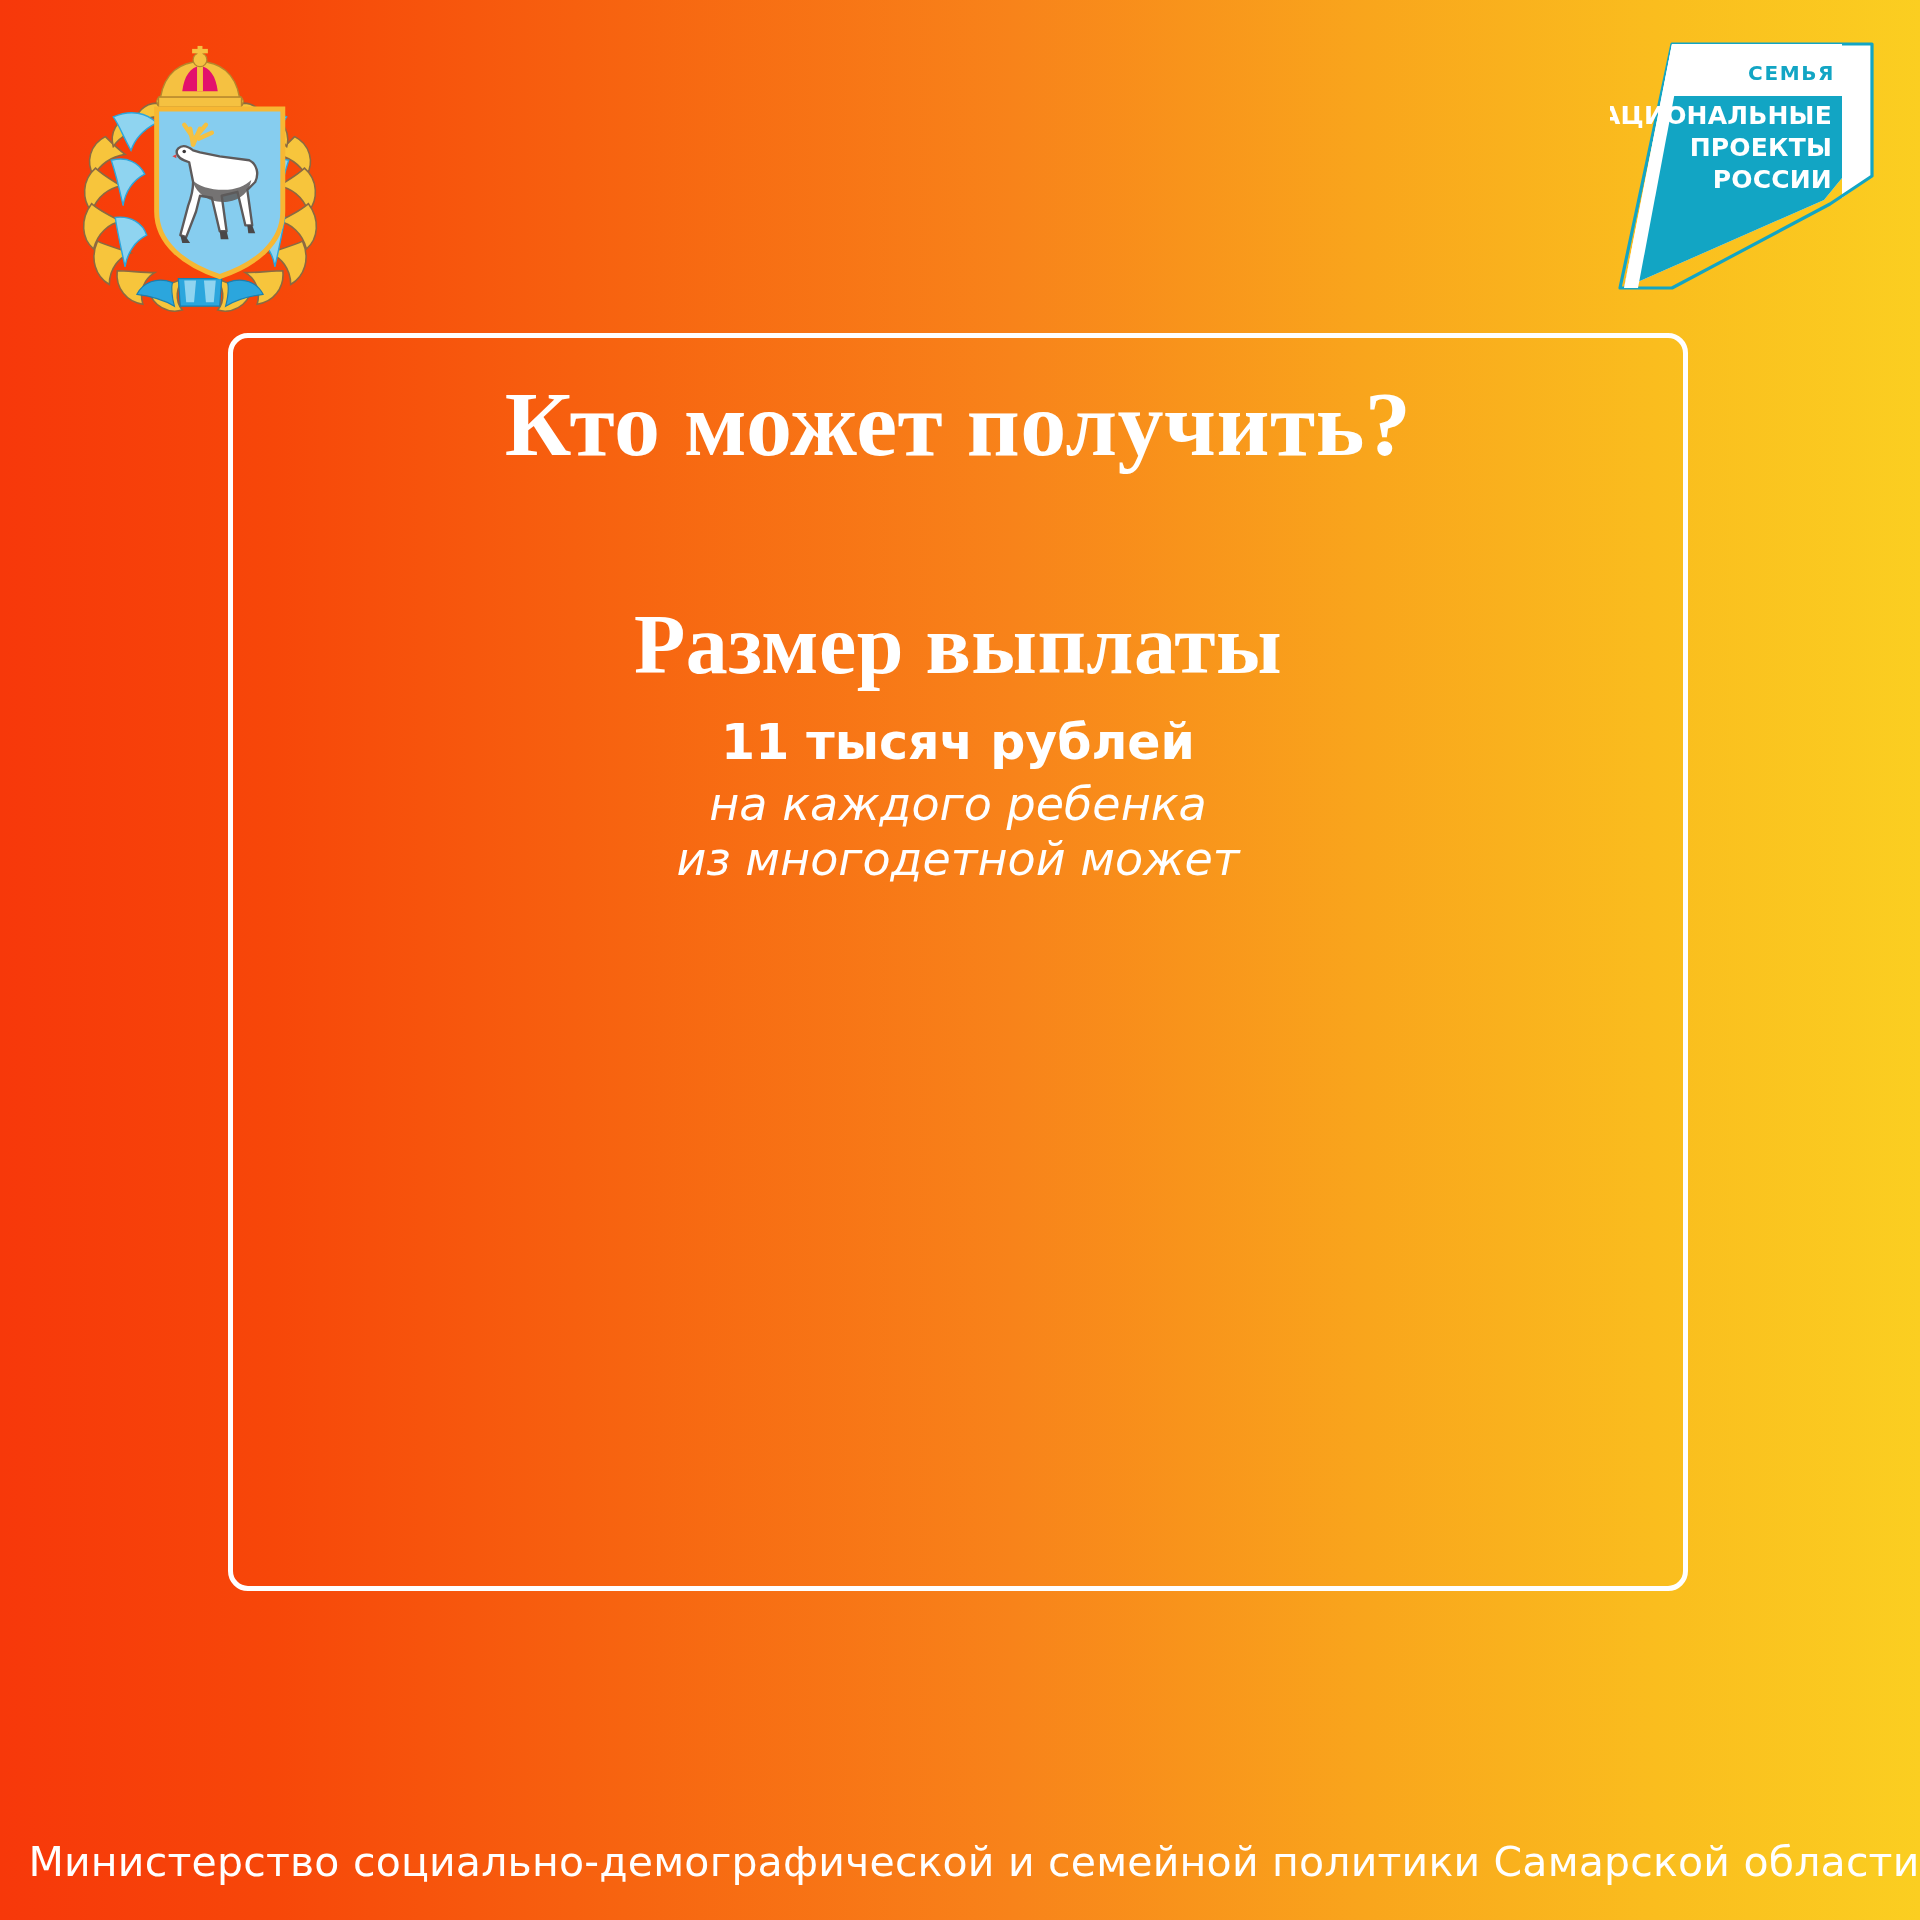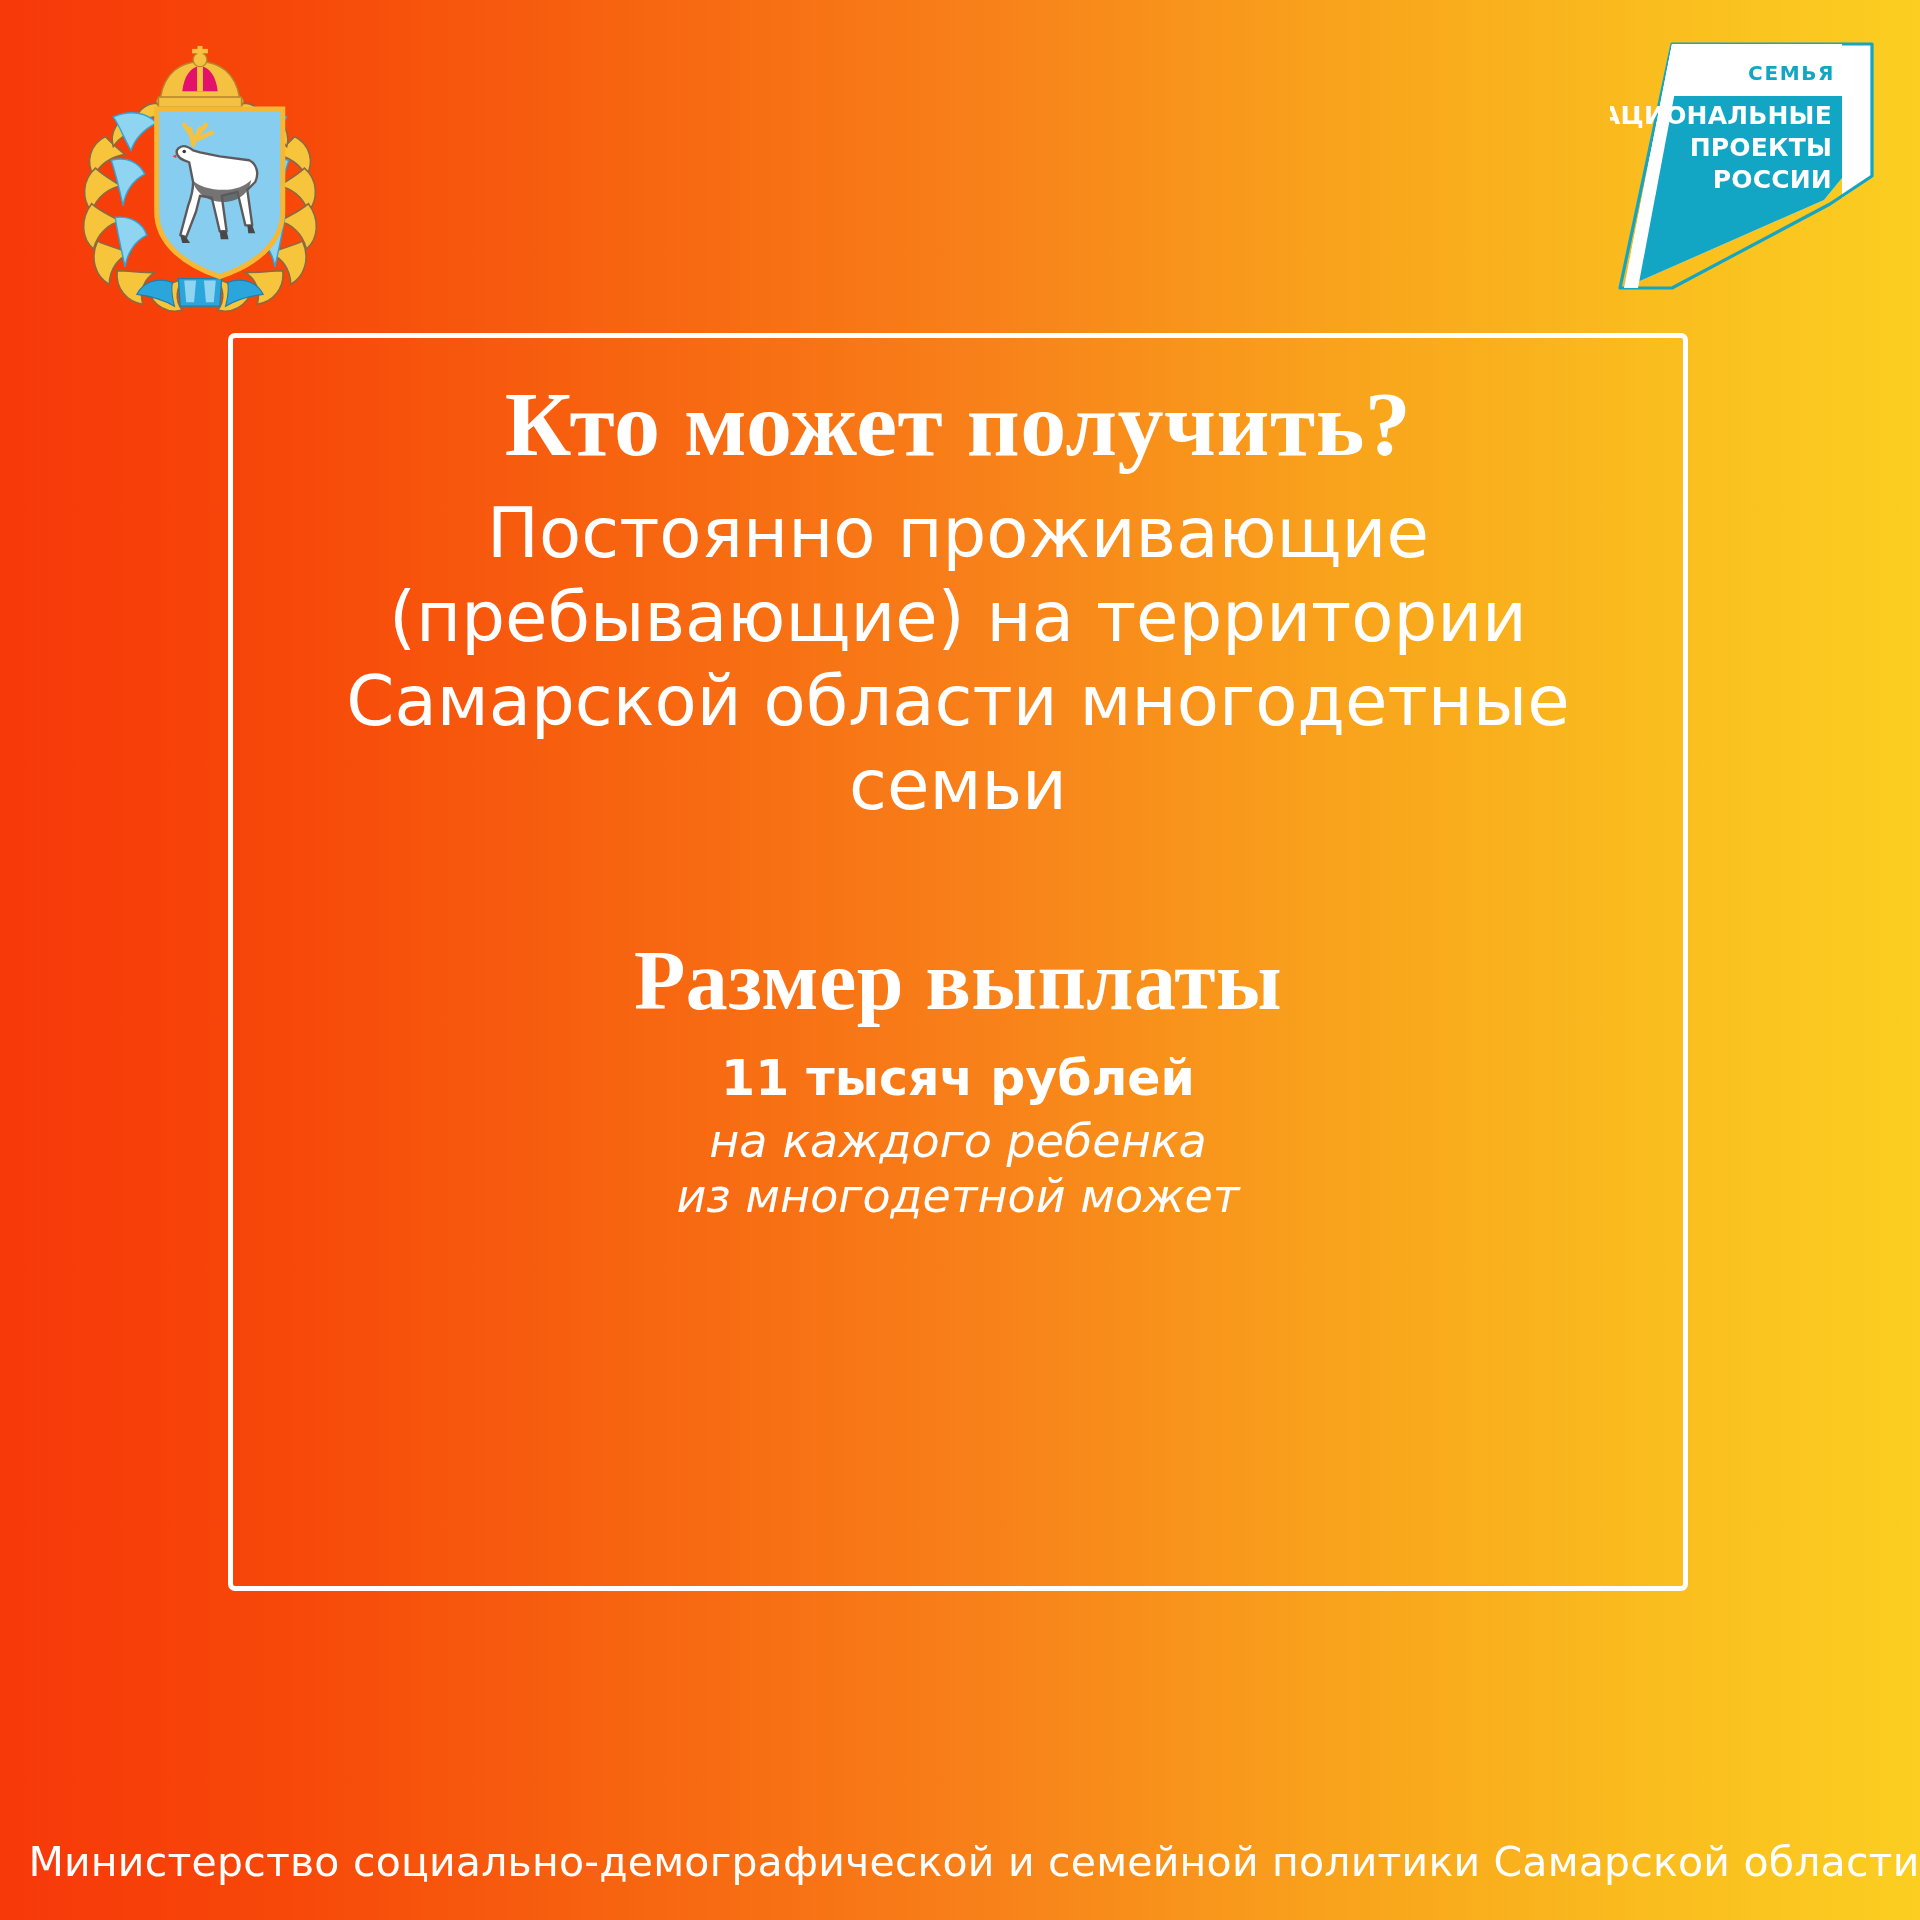--- a/index.html
+++ b/index.html
@@ -43,21 +43,21 @@
   }
 
   
   #content-frame {
     position: absolute;
     left: 228px;
     top: 333px;
     width: 1460px;
     height: 1258px;
     border: 5px solid #ffffff;
-    border-radius: 7px;
+    border-radius: 20px;
     box-sizing: border-box;
   }
 
   #content-inner {
     position: absolute;
     left: 0;
     top: 0;
     width: 100%;
     height: 100%;
     box-sizing: border-box;
@@ -237,21 +237,20 @@
       <text x="222" y="118" text-anchor="end" font-family="'DejaVu Sans','Liberation Sans',sans-serif" font-size="25" font-weight="bold" letter-spacing="0.2" fill="#ffffff">ПРОЕКТЫ</text>
       <text x="222" y="150" text-anchor="end" font-family="'DejaVu Sans','Liberation Sans',sans-serif" font-size="25" font-weight="bold" letter-spacing="0.2" fill="#ffffff">РОССИИ</text>
     </svg>
   </div>
 
   <div id="content-frame">
     <div id="content-inner">
 
       <div class="heading-serif" id="who-can-get-title">Кто может получить?</div>
 
-      <div id="eligibility-text">Постоянно проживающие (пребывающие) на территории Самарской области многодетные семьи</div>
 
       <div class="heading-serif" id="payment-size-title">Размер выплаты</div>
 
       <div id="payment-amount">11 тысяч рублей</div>
 
       <div id="payment-detail">
         <div>на каждого ребенка</div>
         <div>из многодетной может</div>
       </div>
 

